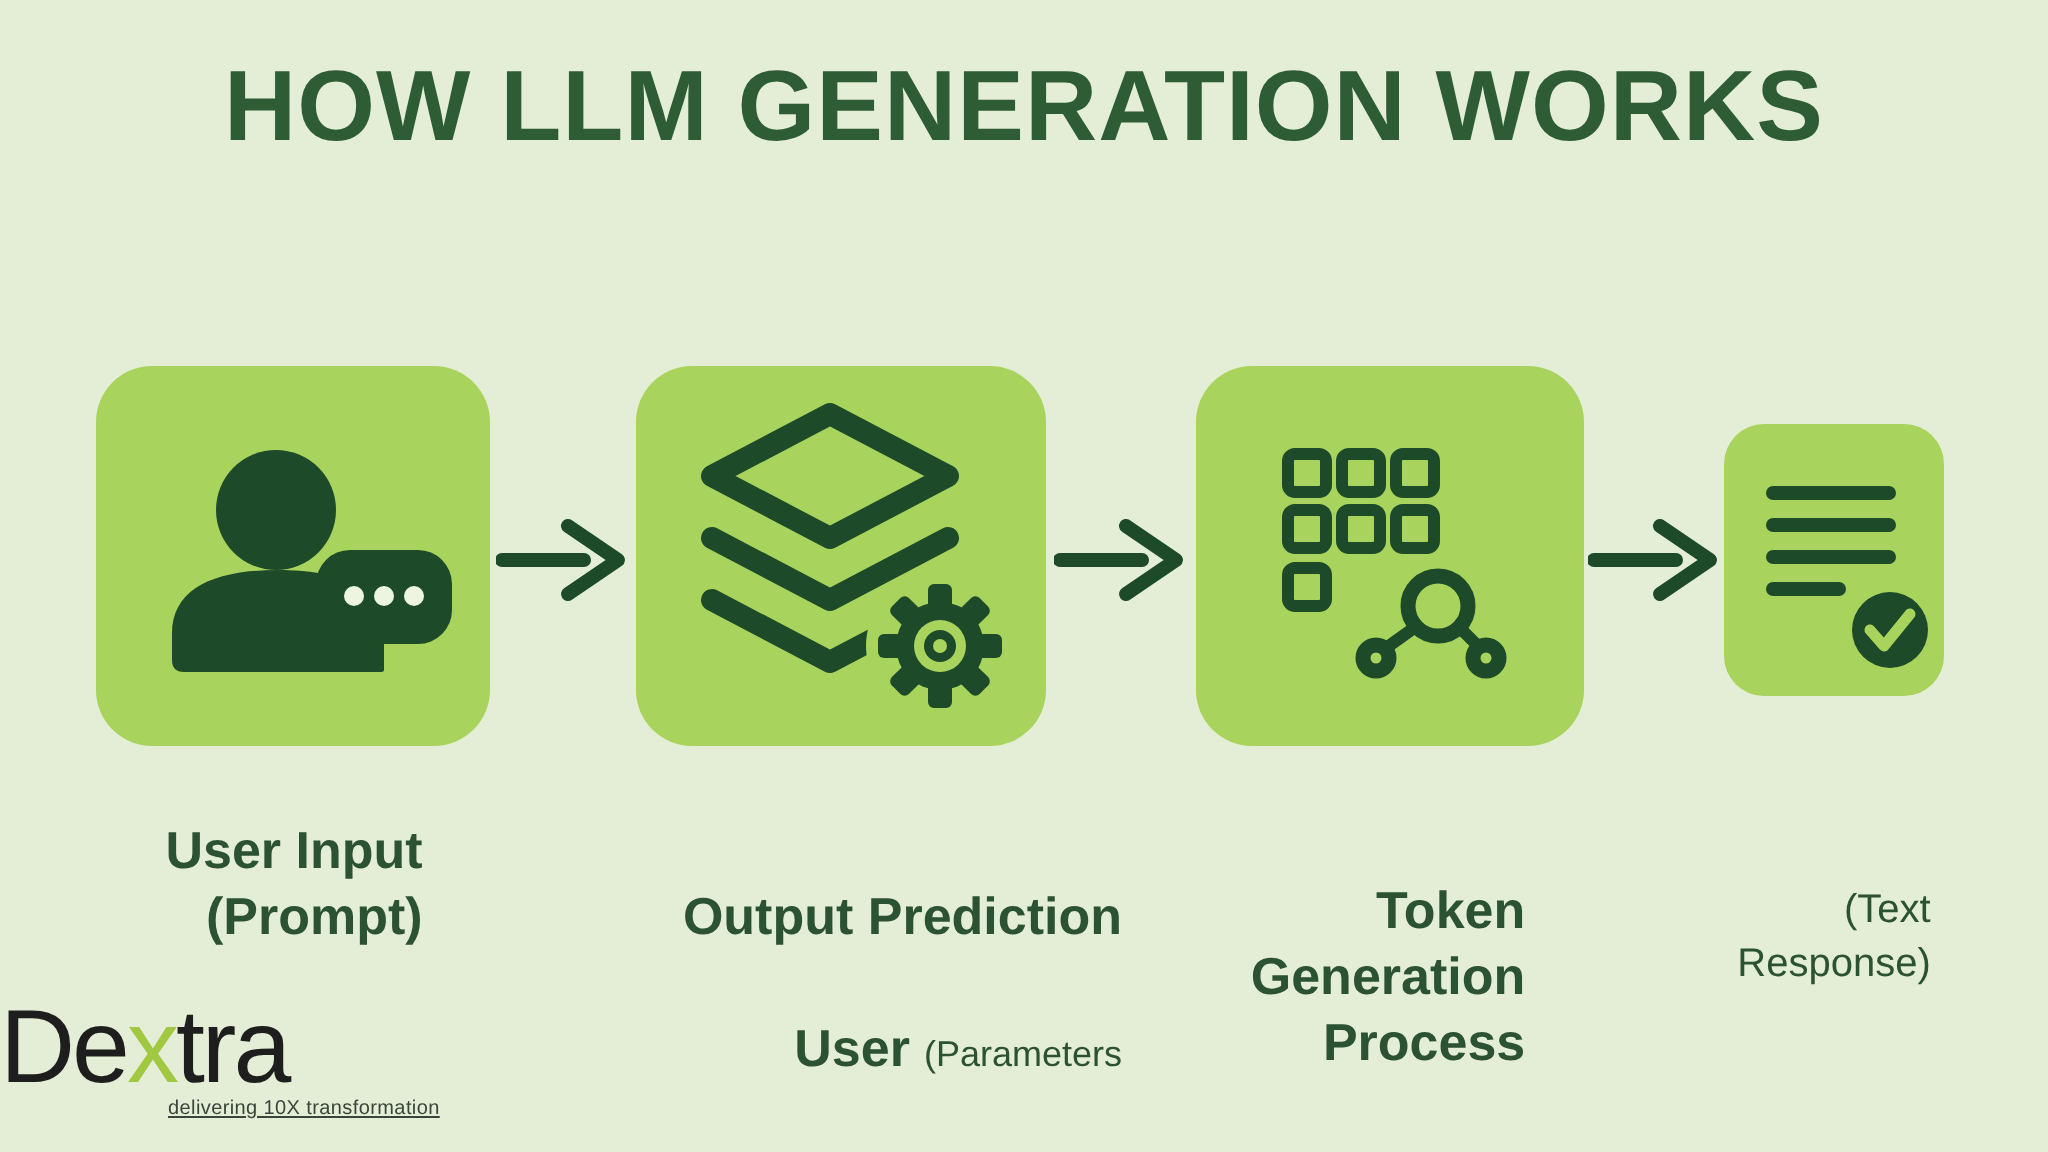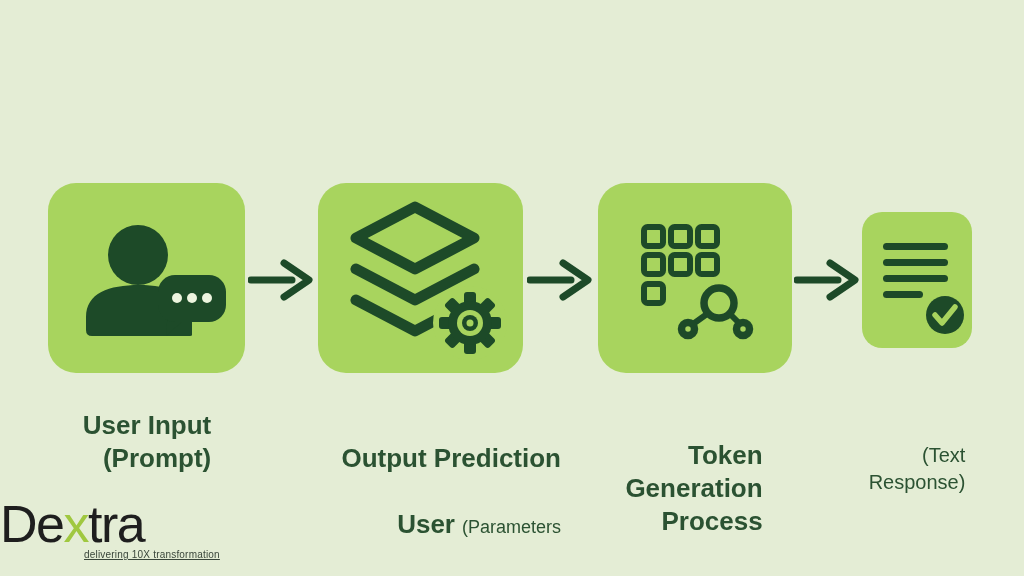--- a/index.html
+++ b/index.html
@@ -96,20 +96,21 @@
     letter-spacing: 0.2px;
     color: #39453a;
     text-decoration: underline;
   }
 </style>
 </head>
 <body>
 
 <div class="canvas">
 
+  <h1 class="title">HOW LLM GENERATION WORKS</h1>
 
   <div class="step-box b1">
     <svg viewBox="0 0 197 190">
       <g fill="#1d4a28">
         <circle cx="90" cy="72" r="30"></circle>
         <path d="M38 152 L38 134 C38 110 61 102 91 102 C121 102 144 110 144 134 L144 152 Q144 153 142 153 L44 153 Q38 153 38 147 Z"></path>
         <polygon points="120,126 148,126 118,153"></polygon>
         <rect x="110" y="92" width="68" height="47" rx="17"></rect>
       </g>
       <g fill="#edf5df">

